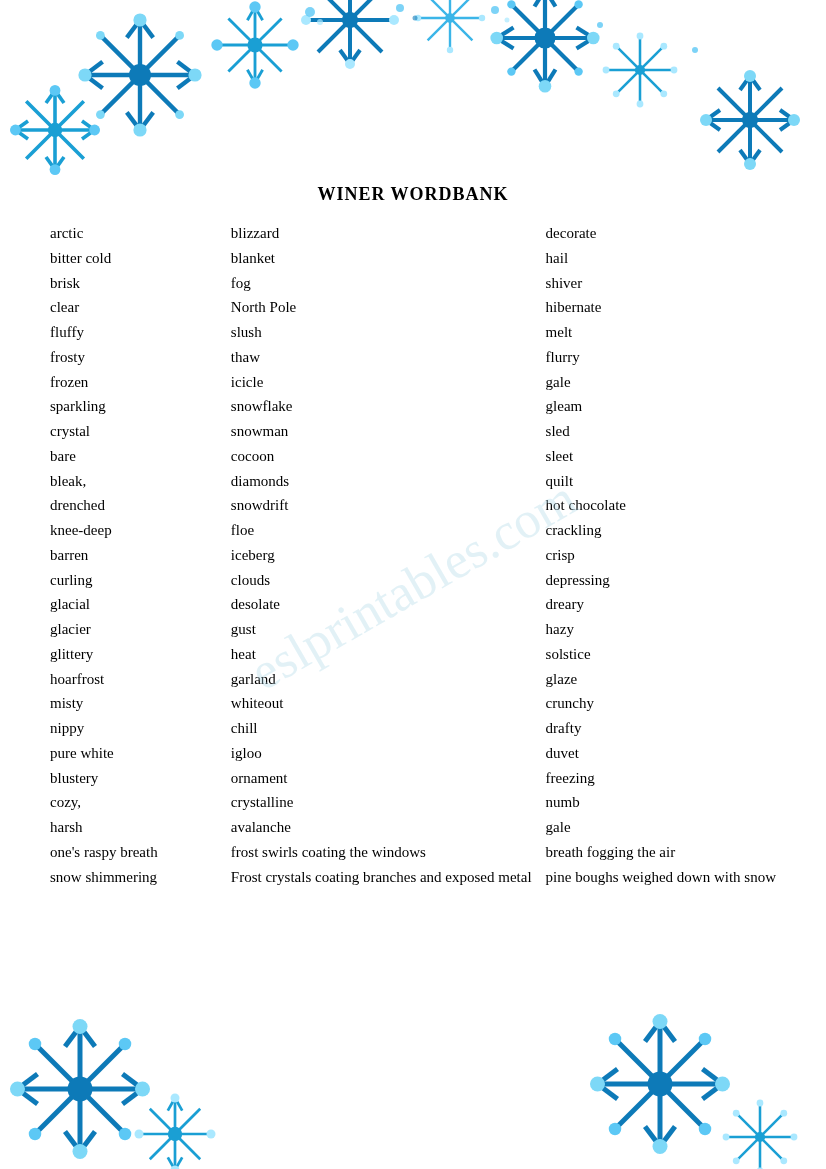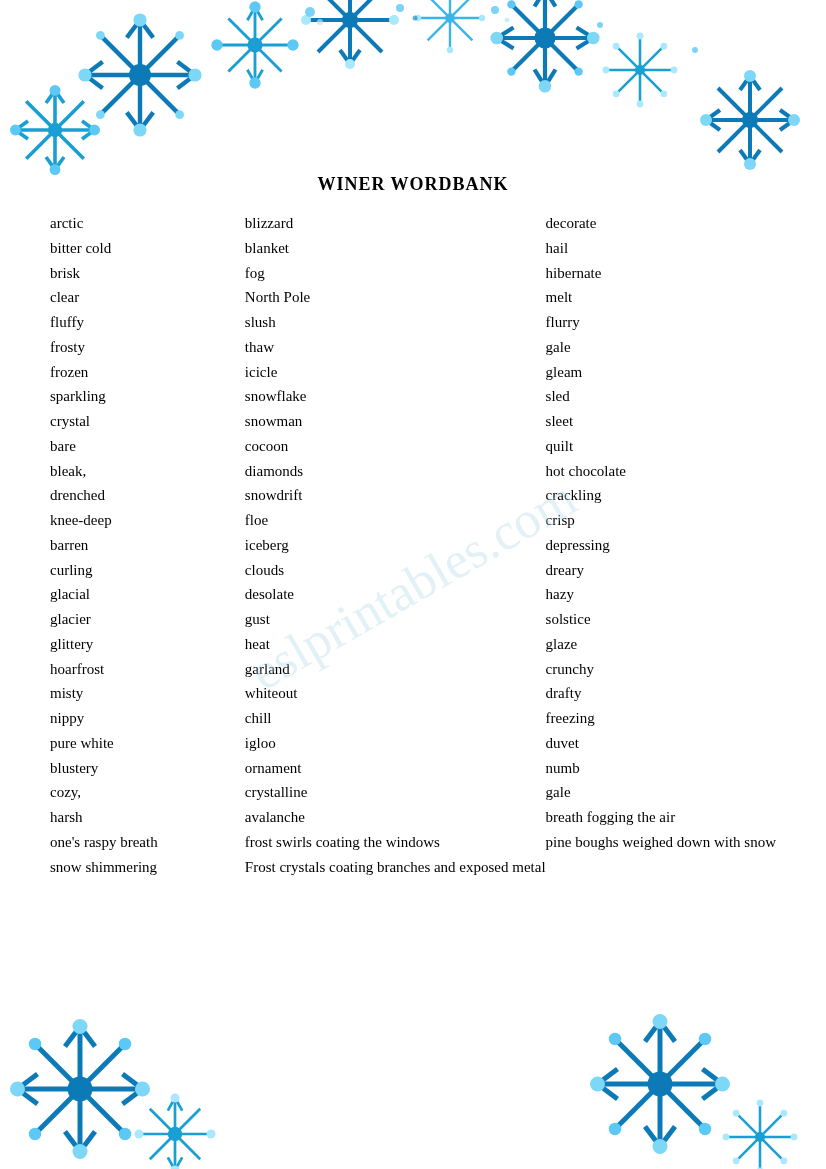--- a/index.html
+++ b/index.html
@@ -10,39 +10,39 @@
       min-height: 1169px;
       position: relative;
       overflow: hidden;
     }
 
     .page {
       width: 826px;
       min-height: 1169px;
       background: white;
       position: relative;
-      padding: 14px 20px 20px;
+      padding: 24px 20px 20px;
     }
 
     .title {
       text-align: center;
       font-size: 18px;
       font-weight: bold;
       margin-top: 160px;
       margin-bottom: 16px;
       font-family: 'Comic Sans MS', cursive;
       letter-spacing: 1px;
     }
 
     .word-columns {
       display: flex;
       flex-direction: row;
       justify-content: flex-start;
       padding: 0 30px;
-      gap: 0;
+      gap: 14px;
     }
 
     .col {
       display: flex;
       flex-direction: column;
       flex: 1;
       font-size: 15px;
       line-height: 1.65;
       font-family: 'Comic Sans MS', cursive;
     }
@@ -326,40 +326,41 @@
         <span>ornament</span>
         <span>crystalline</span>
         <span>avalanche</span>
         <span>frost swirls coating the windows</span>
         <span></span>
         <span>Frost crystals coating branches and exposed metal</span>
       </div>
     <div class="col">
     <span>decorate</span>
         <span>hail</span>
+        <span>shiver</span>
         <span>hibernate</span>
         <span>melt</span>
         <span>flurry</span>
         <span>gale</span>
         <span>gleam</span>
         <span>sled</span>
         <span>sleet</span>
         <span>quilt</span>
         <span>hot chocolate</span>
         <span>crackling</span>
         <span>crisp</span>
         <span>depressing</span>
         <span>dreary</span>
         <span>hazy</span>
         <span>solstice</span>
         <span>glaze</span>
         <span>crunchy</span>
         <span>drafty</span>
+        <span>duvet</span>
         <span>freezing</span>
-        <span>duvet</span>
         <span>numb</span>
         <span>gale</span>
         <span>breath fogging the air</span>
         <span></span>
         <span>pine boughs weighed down with snow</span>
       </div>
   </div>
 
   <div class="watermark">eslprintables.com</div>
 

